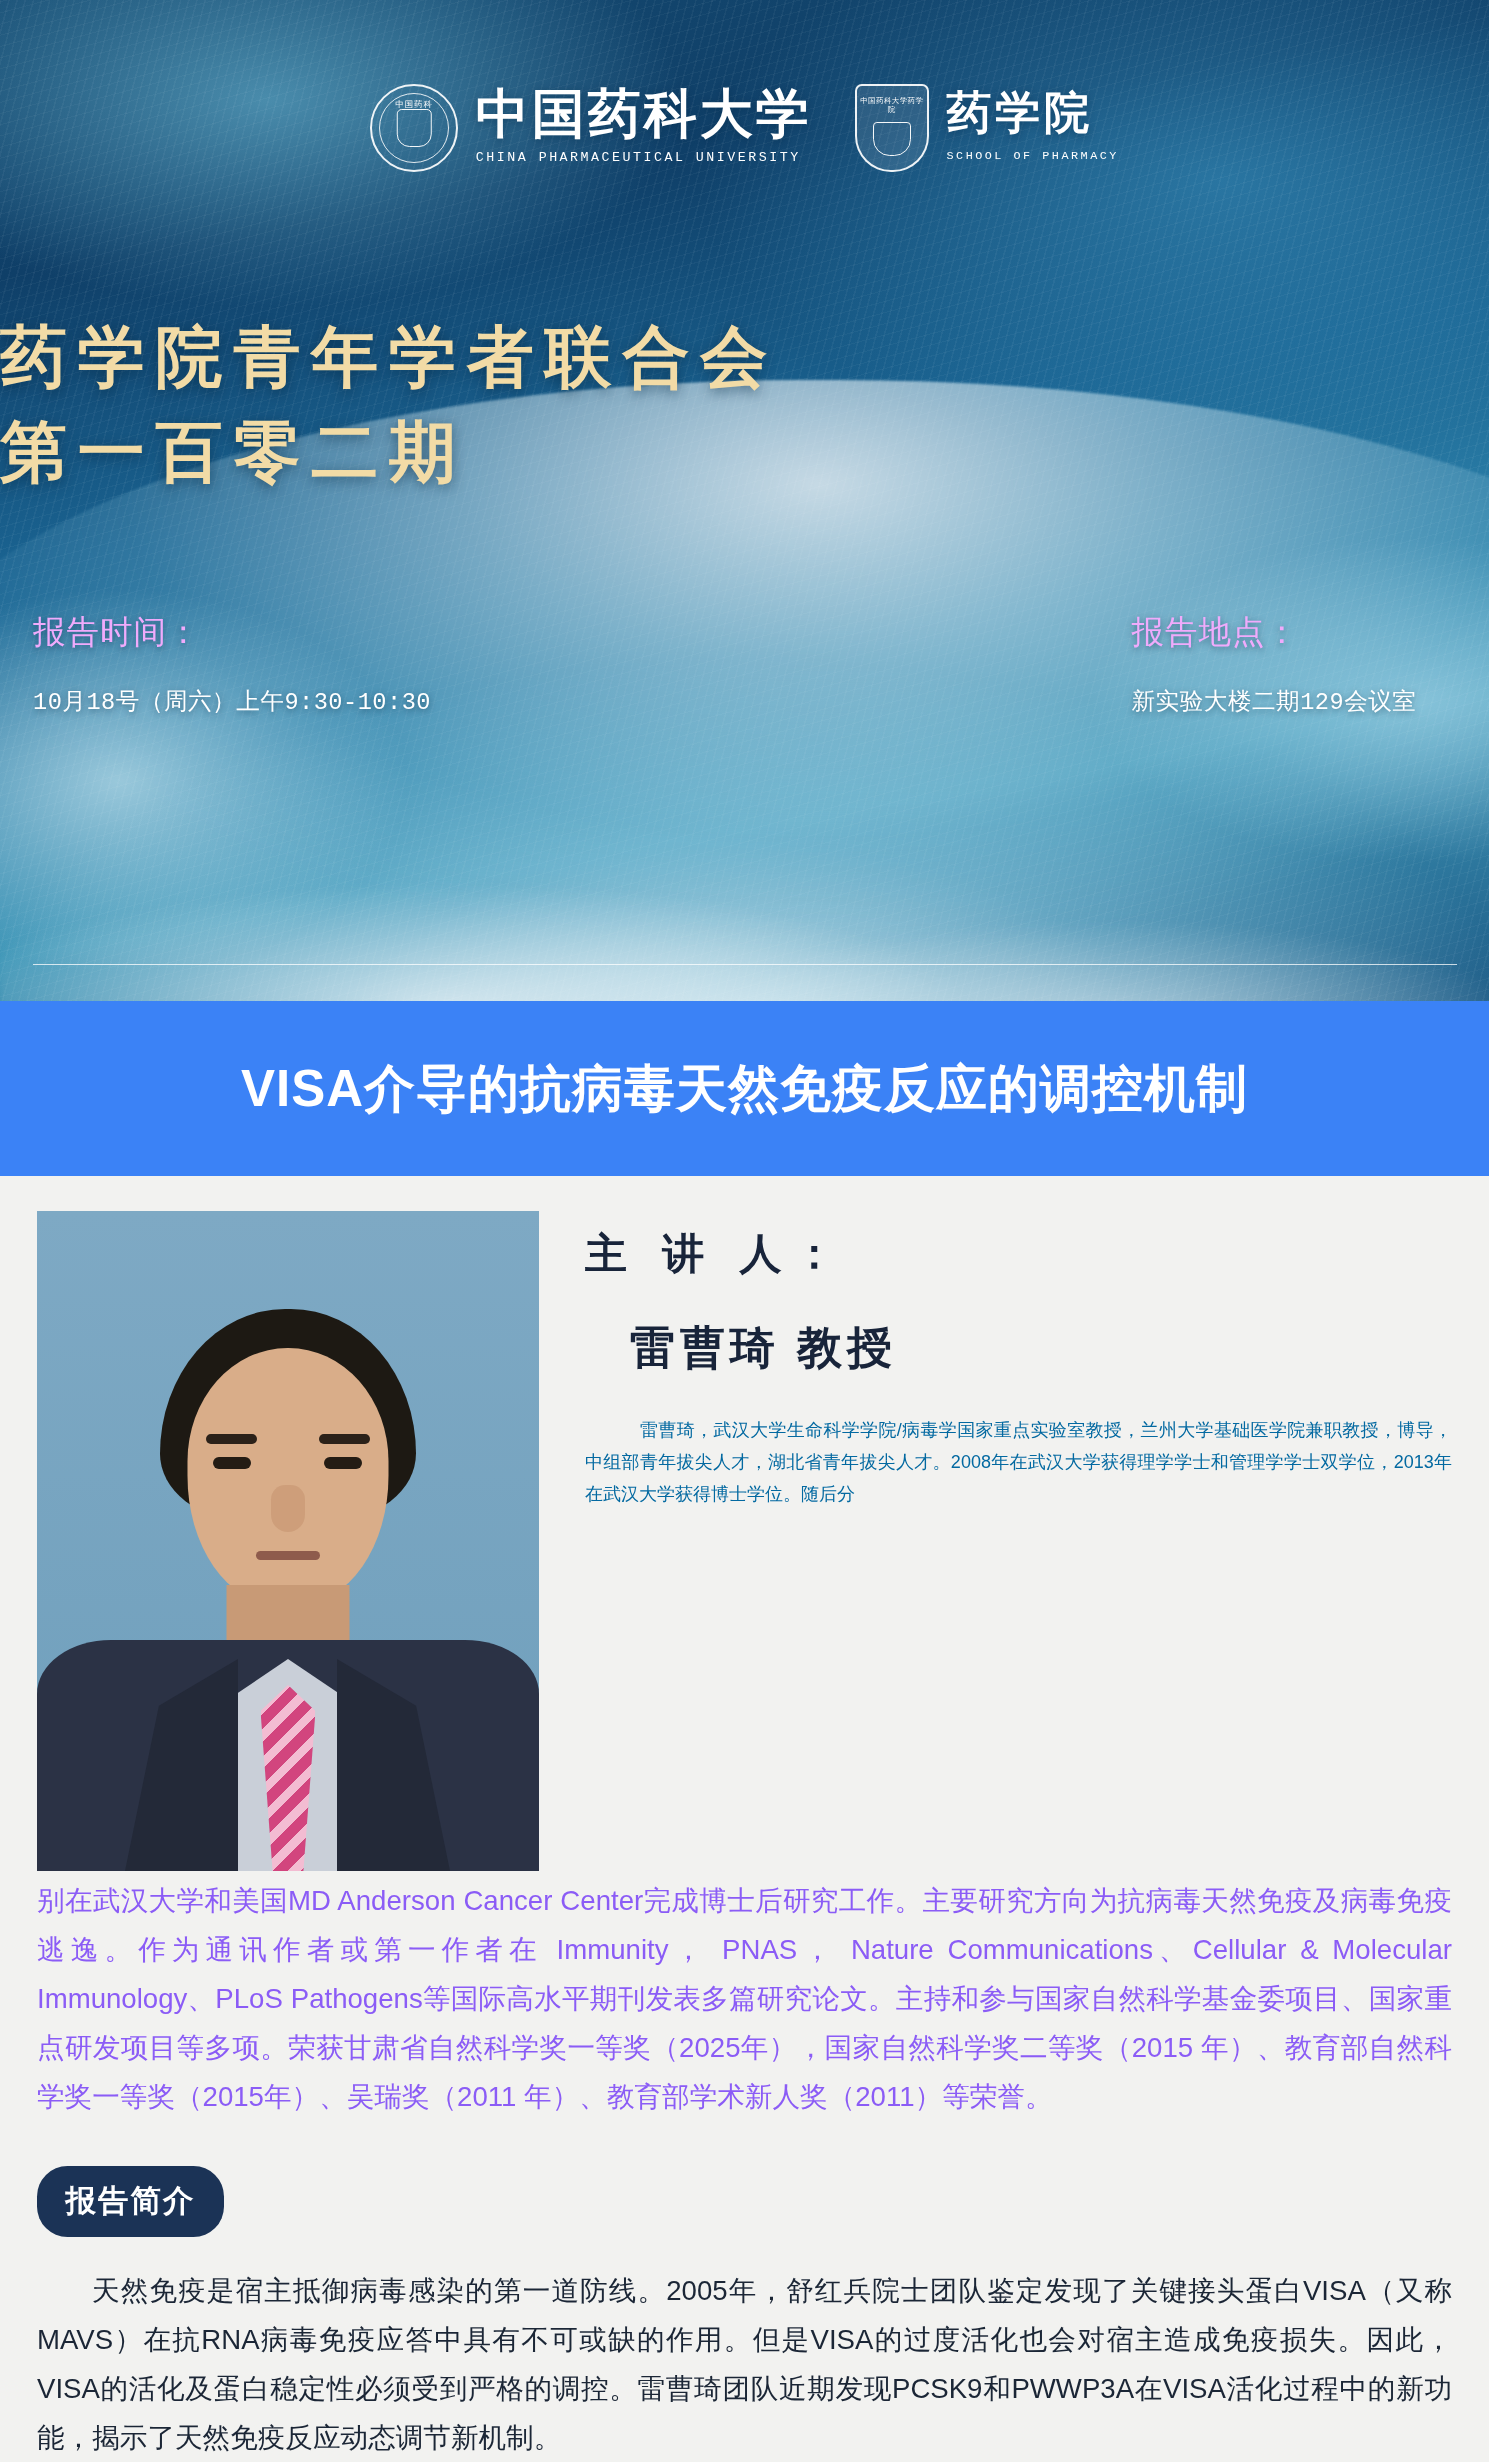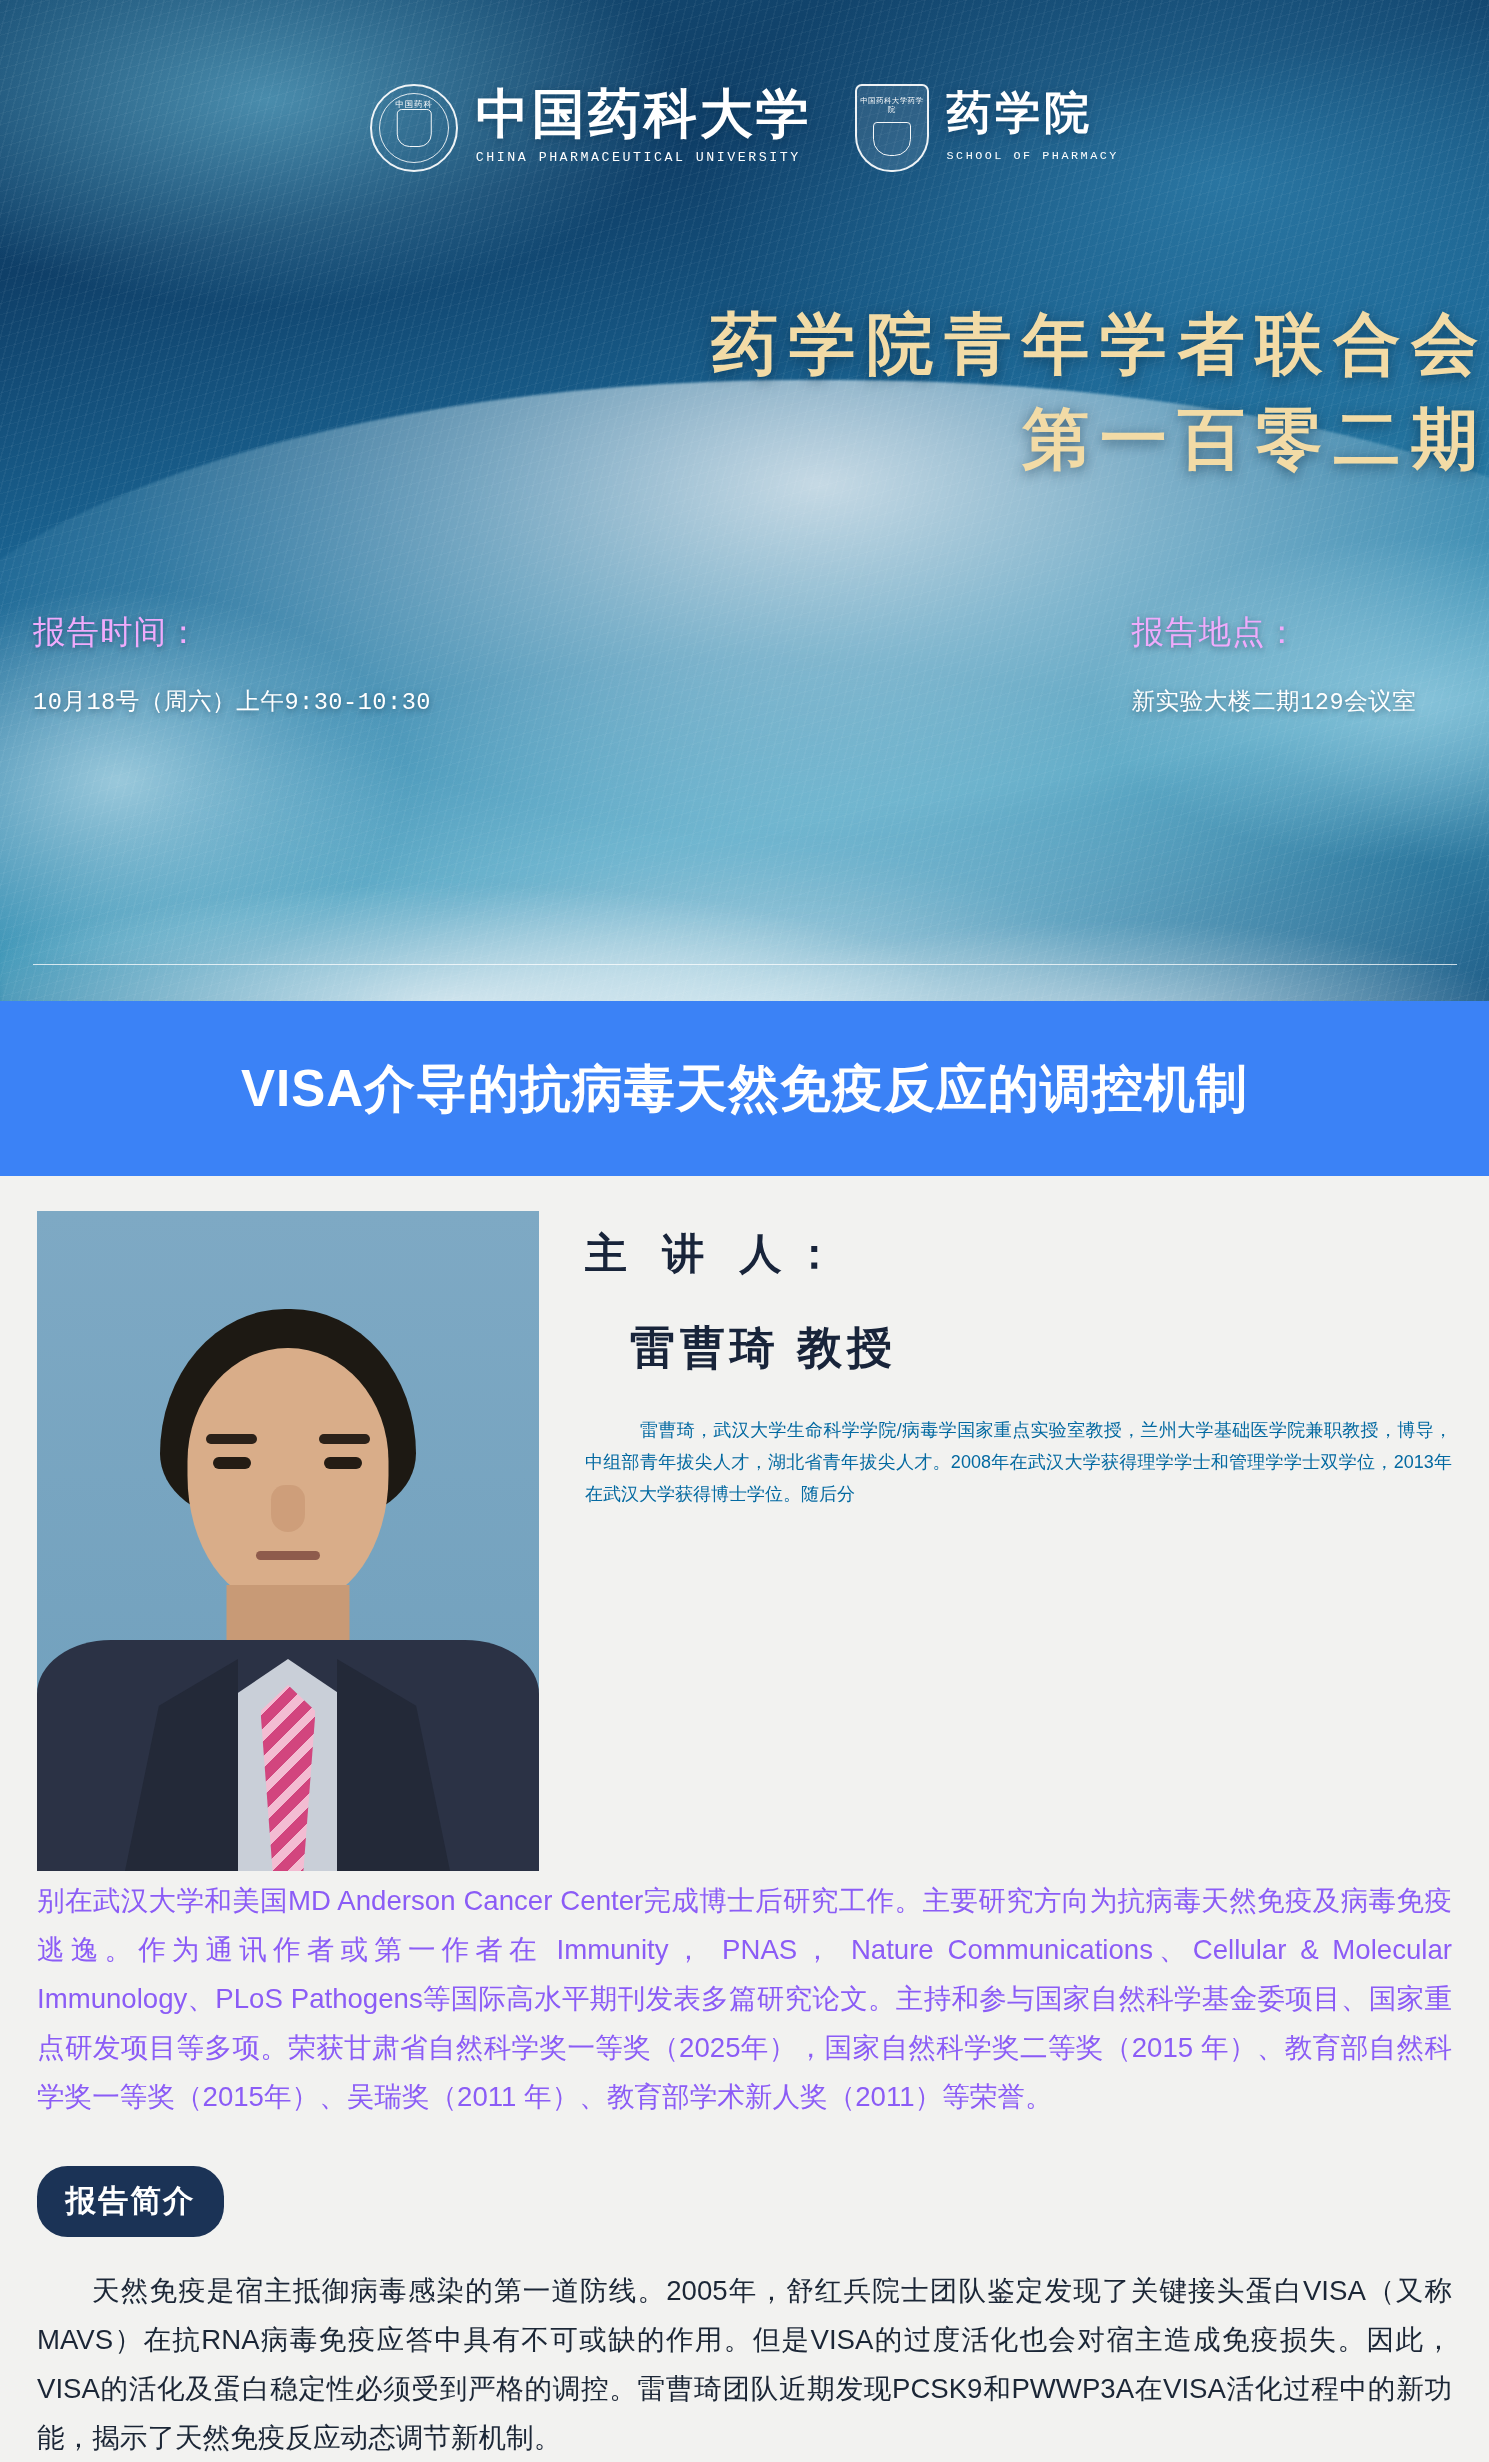--- a/index.html
+++ b/index.html
@@ -167,23 +167,23 @@
   .logo-en-sm {
     margin-top: 7.9px;
     font-size: 11.8px;
     color: #ffffff;
     letter-spacing: 2.5px;
   }
 
   
   .hero-title {
     position: absolute;
-    top: 302px;
+    top: 315px;
     left: 0; width: 100%;
-    text-align: right;
+    text-align: left;
     color: #f2dba6;
     font-size: 67px;
     font-weight: 700;
     letter-spacing: 10.8px;
     line-height: 1.42;
     text-shadow: 0 3px 12.8px rgba(0,35,60,0.55);
   }
 
   
   .info-row {

